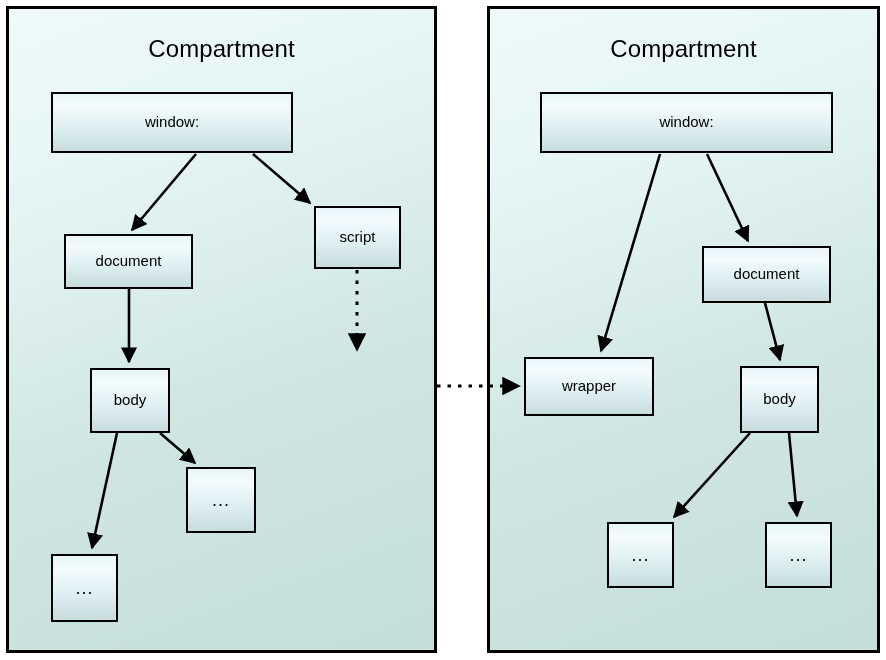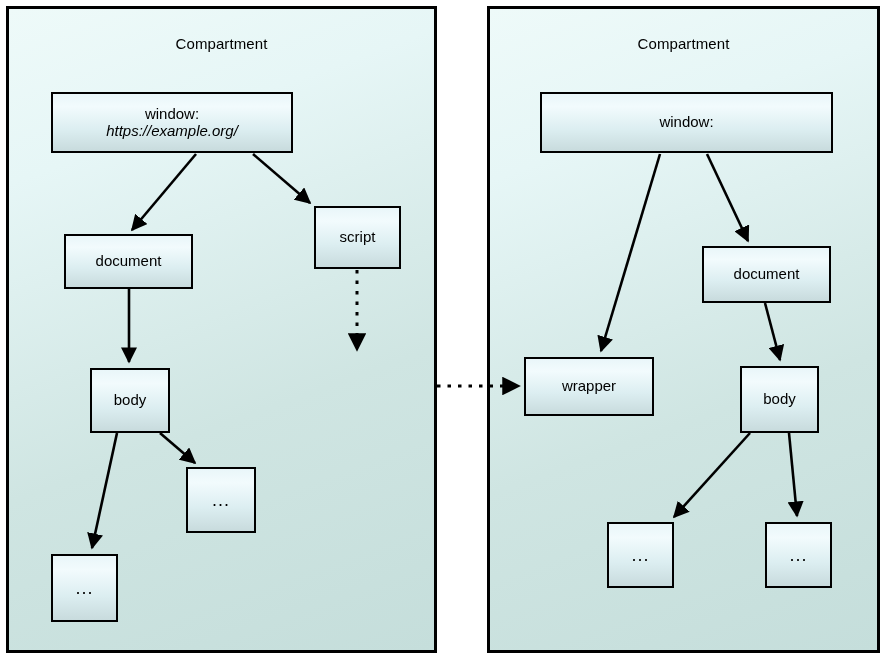--- a/index.html
+++ b/index.html
@@ -10,21 +10,21 @@
   .compartment{
     position:absolute;
     border:3px solid #000000;
     box-sizing:border-box;
     background:linear-gradient(160deg,#eefaf9 0%,#e6f6f6 22%,#cfe5e2 62%,#c5dedb 100%);
   }
   .compartment-title{
     position:absolute;
     width:100%;
     text-align:center;
-    font-size:15px;
+    font-size:24px;
     color:#000;
     letter-spacing:.1px;
     white-space:nowrap;
   }
   .node{
     position:absolute;
     box-sizing:border-box;
     border:2.5px solid #000000;
     background:linear-gradient(180deg,#e9f6f9 0%,#f2fbfd 22%,#dceef1 62%,#c8dbdd 100%);
     display:flex;
@@ -85,21 +85,20 @@
 
     <path d="M 765 303 L 780 360" fill="none" stroke="#000" stroke-width="2.6" marker-end="url(#arrow)"></path>
 
     <path d="M 750 433 L 674 517" fill="none" stroke="#000" stroke-width="2.6" marker-end="url(#arrow)"></path>
 
     <path d="M 789 433 L 797 516" fill="none" stroke="#000" stroke-width="2.6" marker-end="url(#arrow)"></path>
   </svg>
 
   <div class="node" style="left:51px;top:92px;width:242px;height:61px;">
     <span>window:</span>
-    <span class="line2">https://example.org/</span>
   </div>
 
   <div class="node" style="left:64px;top:234px;width:129px;height:55px;">
     <span>document</span>
   </div>
 
   <div class="node" style="left:314px;top:206px;width:87px;height:63px;">
     <span>script</span>
   </div>
 

